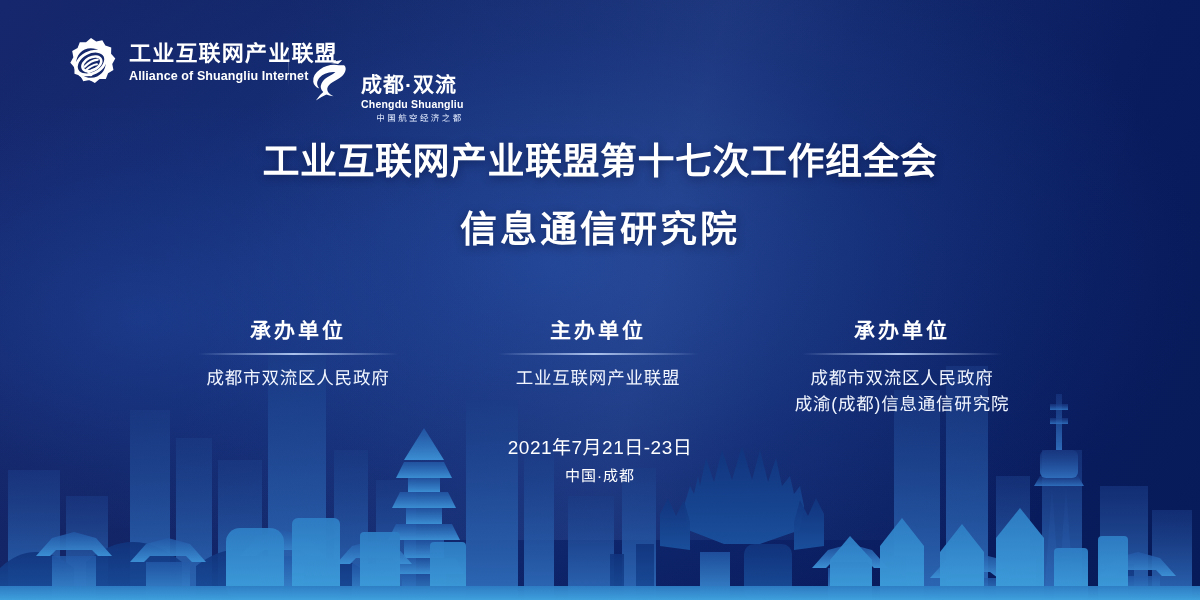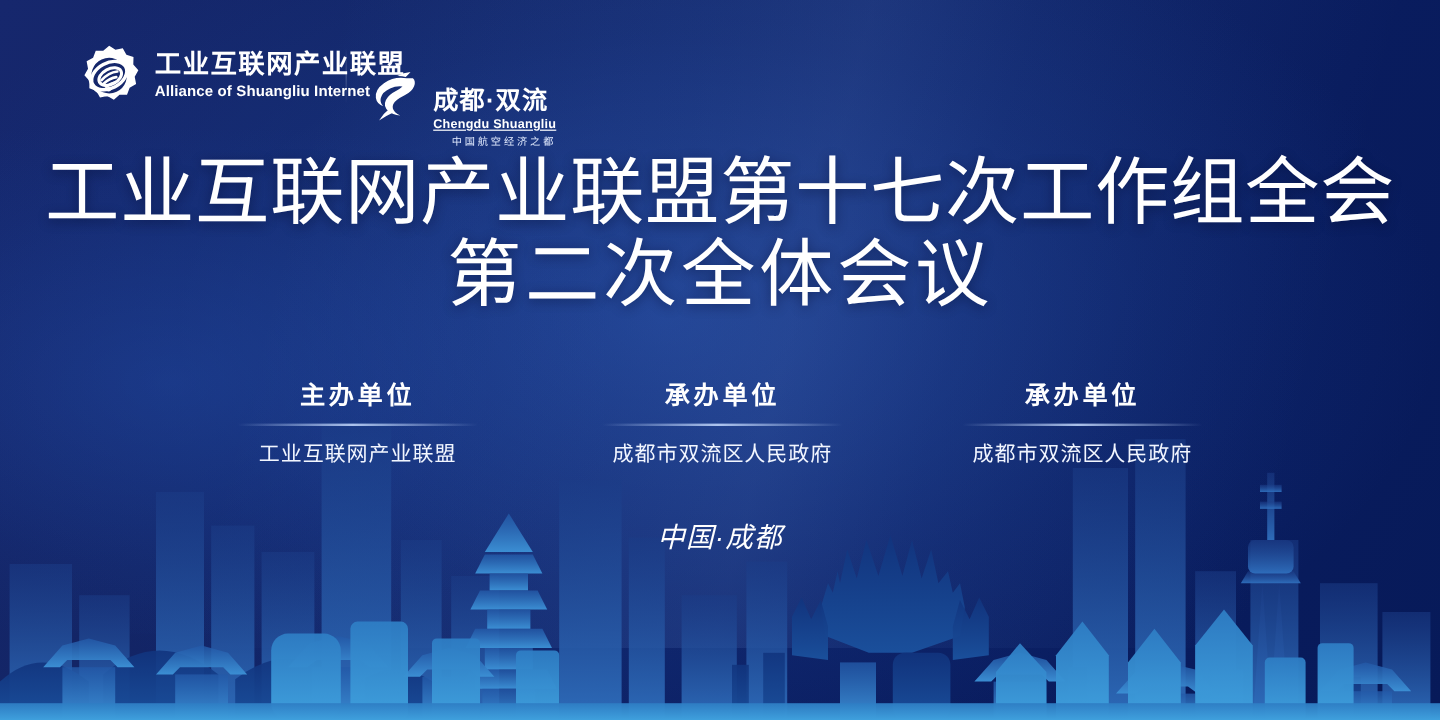--- a/index.html
+++ b/index.html
@@ -55,31 +55,31 @@
     position:absolute;left:288px;top:40px;width:1px;height:46px;
     background:linear-gradient(180deg,rgba(255,255,255,0) 0%,rgba(255,255,255,0.22) 50%,rgba(255,255,255,0) 100%);
   }
 
   .logo-cdsl{
     position:absolute;left:306px;top:38px;display:flex;align-items:center;gap:9px;
   }
   .swirl-wrap{width:46px;height:50px;flex:0 0 46px;}
   .cdsl-text{display:flex;flex-direction:column;line-height:1;margin-top:36px;}
   .cdsl-cn{font-size:21px;font-weight:bold;color:#ffffff;letter-spacing:1px;white-space:nowrap;}
-  .cdsl-en{font-size:10.5px;font-weight:bold;color:#ffffff;letter-spacing:0.2px;margin-top:4px;white-space:nowrap;text-decoration:underline;}
+  .cdsl-en{font-size:10.5px;font-weight:bold;color:#ffffff;letter-spacing:0.2px;margin-top:4px;white-space:nowrap;}
   .cdsl-sub{font-size:8.5px;color:#e3ecff;letter-spacing:2.4px;margin-top:4px;text-align:right;white-space:nowrap;}
 
   
   .title-block{
     position:absolute;left:0;top:128px;width:1200px;text-align:center;
   }
   .title-line{
-    color:#ffffff;font-weight:normal;
+    color:#ffffff;font-weight:bold;
     font-family:"Liberation Sans","DejaVu Sans",sans-serif;
-    font-size:62px;line-height:68px;letter-spacing:1px;
+    font-size:37px;line-height:68px;letter-spacing:1px;
     text-shadow:0 2px 10px rgba(0,8,40,0.45);
     white-space:nowrap;
   }
   .title-line.l1{letter-spacing:0.5px;}
   .title-line.l2{letter-spacing:3px;}
 
   
   .orgs{
     position:absolute;left:0;top:318px;width:1200px;
     display:flex;justify-content:center;align-items:flex-start;
@@ -102,21 +102,21 @@
   }
 
   
   .datetime{
     position:absolute;left:0;top:434px;width:1200px;text-align:center;
   }
   .date-line{
     font-size:19px;color:#ffffff;letter-spacing:0.5px;line-height:28px;white-space:nowrap;
   }
   .place-line{
-    font-size:23px;color:#ffffff;letter-spacing:1px;line-height:28px;white-space:nowrap;font-style:italic;
+    font-size:15px;color:#ffffff;letter-spacing:1px;line-height:28px;white-space:nowrap;
   }
 </style>
 </head>
 <body>
 
 <div class="banner">
 
   <div class="glow-streak"></div>
   <div class="glow-left"></div>
 
@@ -325,41 +325,43 @@
       <div class="cdsl-text">
         <div class="cdsl-cn">成都·双流</div>
         <div class="cdsl-en">Chengdu Shuangliu</div>
         <div class="cdsl-sub">中国航空经济之都</div>
       </div>
     </div>
   </div>
 
   <div class="title-block">
     <div class="title-line l1">工业互联网产业联盟第十七次工作组全会</div>
-    <div class="title-line l2">第二次全体会议</div>
+    <div class="title-line l2">信息通信研究院</div>
   </div>
 
   <div class="orgs">
+
+    <div class="org-col c2">
+      <div class="org-role">承办单位</div>
+      <div class="org-rule"></div>
+      <div class="org-name">成都市双流区人民政府</div>
+    </div>
 
     <div class="org-col c1">
       <div class="org-role">主办单位</div>
       <div class="org-rule"></div>
       <div class="org-name">工业互联网产业联盟</div>
     </div>
 
-    <div class="org-col c2">
-      <div class="org-role">承办单位</div>
-      <div class="org-rule"></div>
-      <div class="org-name">成都市双流区人民政府</div>
-    </div>
-
     <div class="org-col c3">
       <div class="org-role">承办单位</div>
       <div class="org-rule"></div>
       <div class="org-name">成都市双流区人民政府</div>
+      <div class="org-name">成渝(成都)信息通信研究院</div>
     </div>
   </div>
 
   <div class="datetime">
+    <div class="date-line">2021年7月21日-23日</div>
     <div class="place-line">中国·成都</div>
   </div>
 
 </div>
 
 </body></html>

